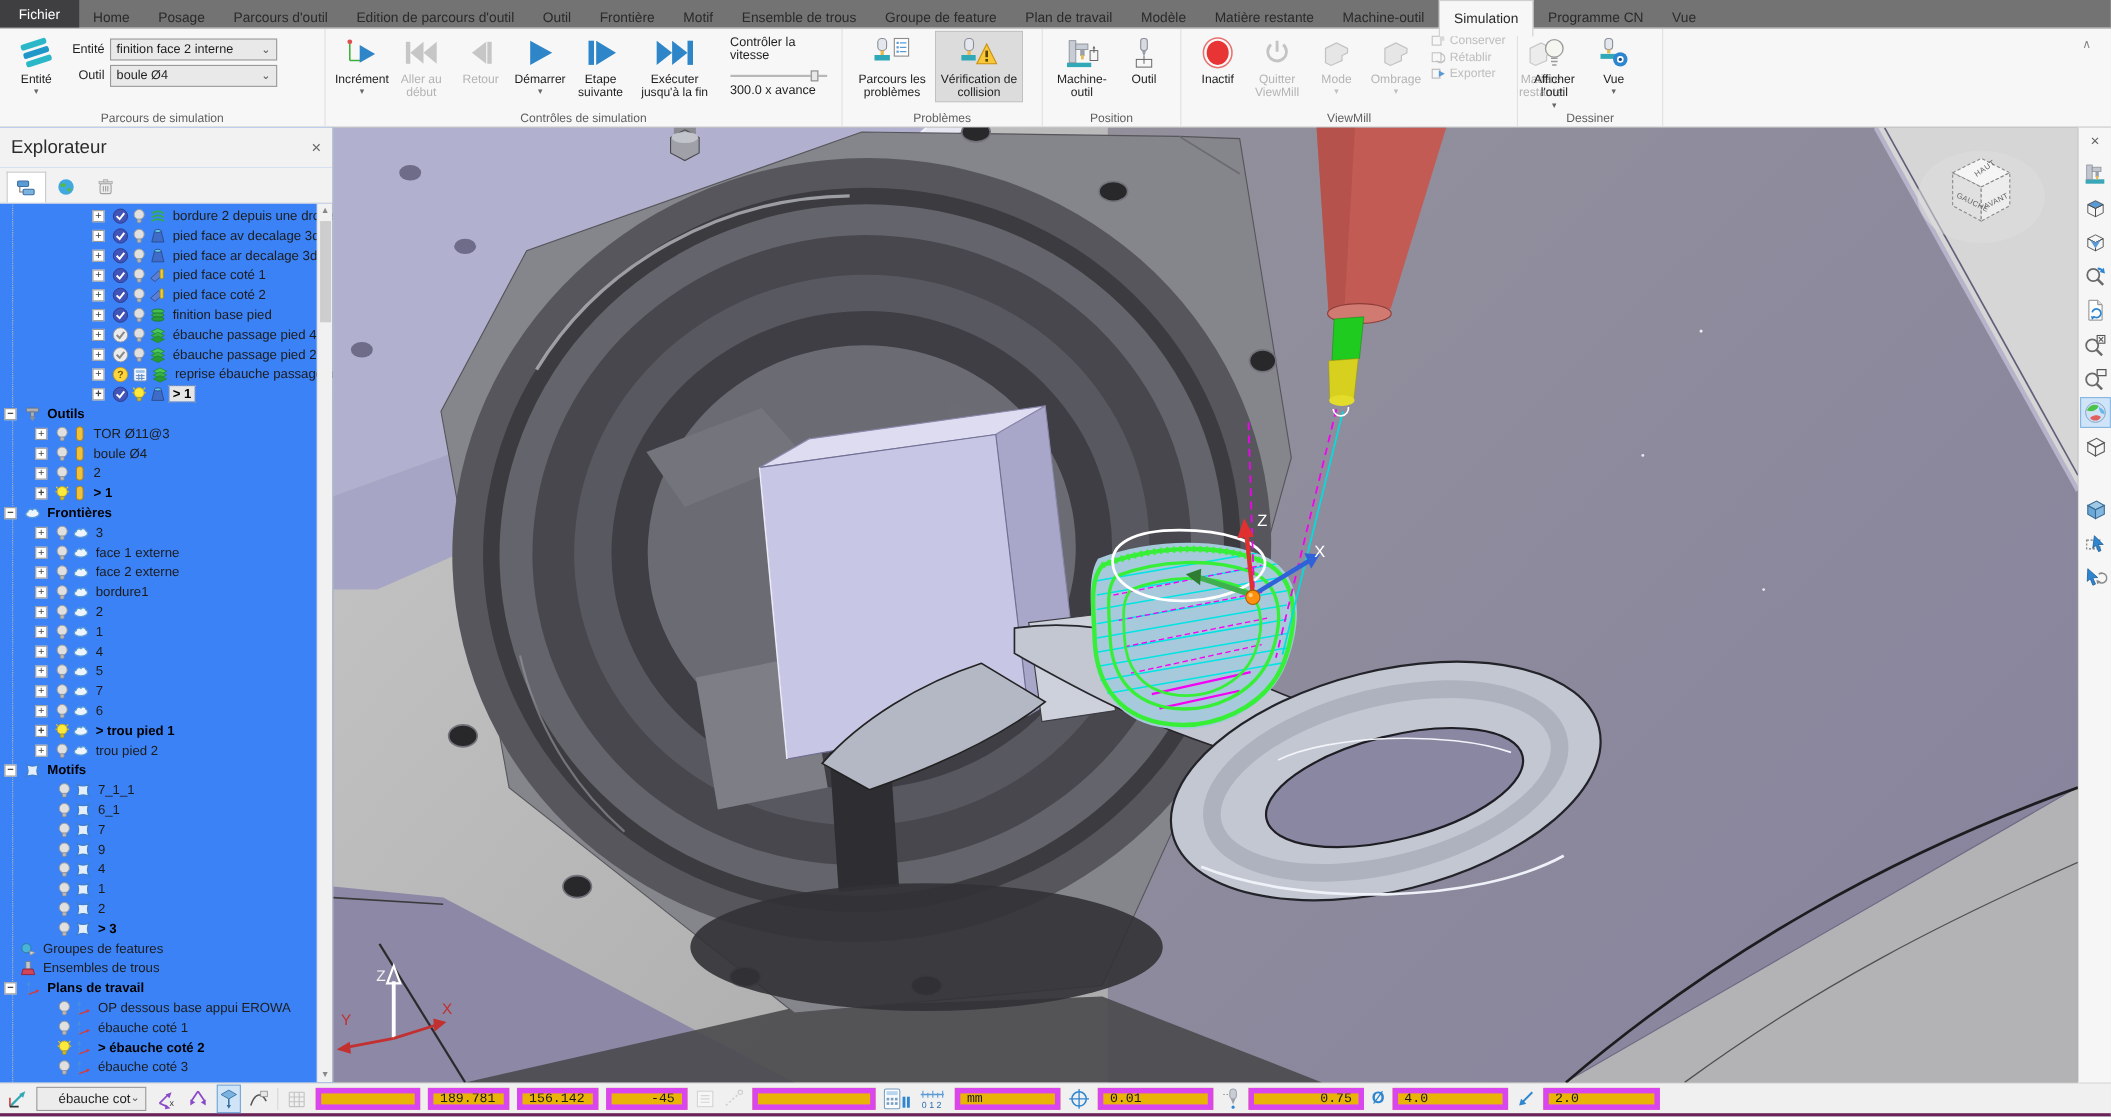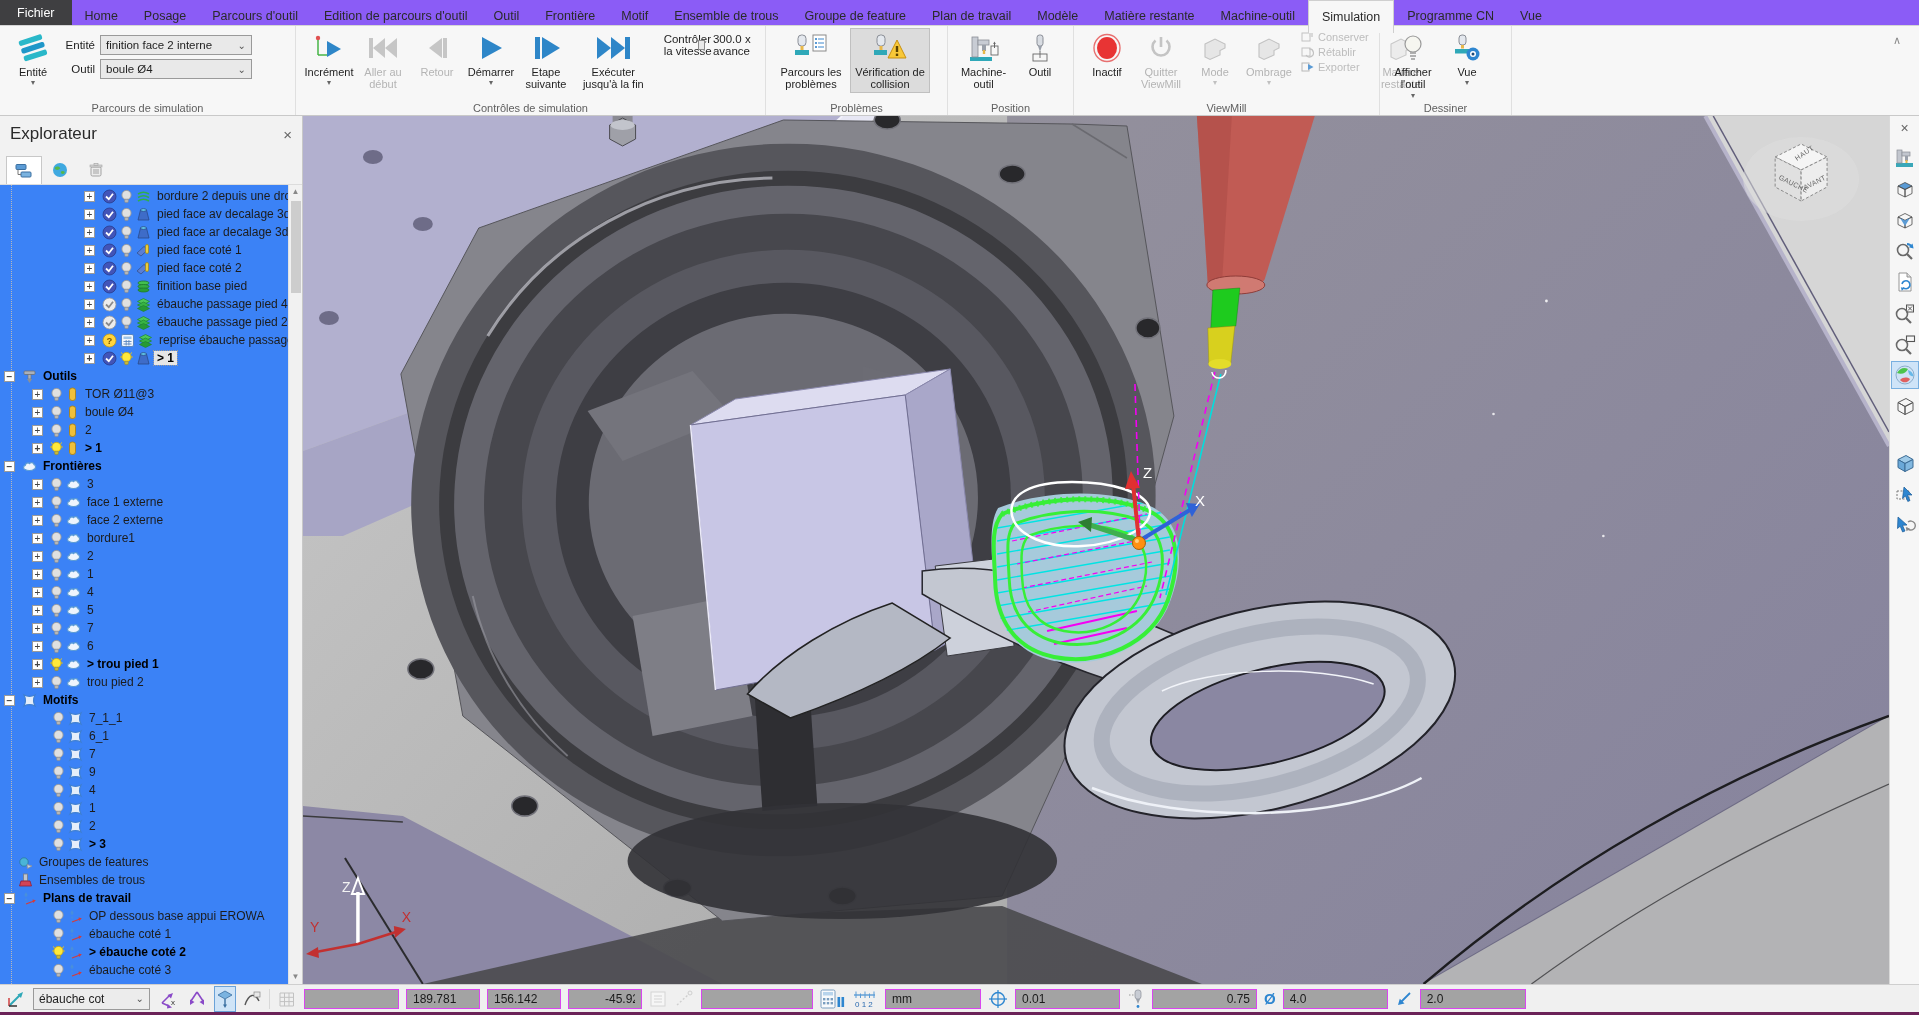--- a/index.html
+++ b/index.html
@@ -1,41 +1,41 @@
 <!DOCTYPE html>
 <html><head>
 <meta charset="utf-8">
 <style>
   * { box-sizing:border-box; margin:0; padding:0; }
   html,body { width:1919px; height:1015px; overflow:hidden; }
   body { font-family:"Liberation Sans","DejaVu Sans",sans-serif; background:#f0f0f0; font-size:12px; color:#1e1e1e; }
 
   
-  #tabbar { height:26px; display:flex; align-items:stretch; background:#8b5cf6; border-bottom:1px solid #d5d5d5; position:relative; z-index:5;}
+  #tabbar { height:26px; display:flex; align-items:stretch; background:#737373; border-bottom:1px solid #d5d5d5; position:relative; z-index:5;}
   .tab { display:flex; align-items:center; padding:16px 13px; font-size:12.5px; color:#2a2a2a; cursor:default; white-space:nowrap;}
   .tab.file { background:#3f3f41; color:#fff; padding:0 17px; }
   .tab.active { background:#f7f7f7; border:1px solid #cfcfcf; border-bottom:none; margin-bottom:-1px; }
 
   
   #ribbon { height:90px; background:#f7f7f7; border-bottom:1px solid #c9c9c9; display:flex; position:relative; }
   #ribbon-collapse { position:absolute; right:18px; top:8px; color:#8a8a8a; font-size:11px; }
   .rgroup { position:relative; border-right:1px solid #e0e0e0; padding:3px 7px 15px 7px; display:flex; align-items:flex-start; gap:2px; }
   .glabel { position:absolute; bottom:1px; left:0; right:0; text-align:center; font-size:11px; color:#5f5f5f; white-space:nowrap; }
   .bigbtn { display:flex; flex-direction:column; align-items:center; min-width:52px; max-width:92px; padding:1px 3px; font-size:11px; line-height:1.12; text-align:center; color:#1e1e1e; }
   .bigbtn .bicon { height:36px; display:flex; align-items:center; justify-content:center; }
   .bigbtn.dis { color:#b4b4b4; }
   .bigbtn.pressed { background:#dcdcdc; outline:1px solid #c0c0c0; }
   .caret { font-size:8px; color:#666; line-height:1; margin-top:1px; }
   .dis .caret { color:#c0c0c0; }
   .fieldcol { display:flex; flex-direction:column; gap:4px; padding-top:6px; }
   .fieldrow { display:flex; align-items:center; gap:5px; font-size:11.5px; }
   .fieldrow .flab { width:34px; text-align:right; }
   .combo { width:152px; height:20px; background:#e9e9e9; border:1px solid #9a9a9a; display:flex; align-items:center; justify-content:space-between; padding:0 5px; font-size:11.5px; }
   .combo .chev { color:#555; font-size:10px; }
-  .speedblk { display:flex; flex-direction:row; padding:4px 6px 0 10px; font-size:11.5px; color:#1e1e1e; width:150px; }
+  .speedblk { display:flex; flex-direction:column; padding:4px 6px 0 10px; font-size:11.5px; color:#1e1e1e; width:150px; }
   .slider { margin:11px 0 6px 0; height:2px; background:#b8b8b8; position:relative; }
   .slider .knob { position:absolute; right:8px; top:-4px; width:7px; height:10px; background:#e8e8e8; border:1px solid #8a8a8a; }
   .minicol { display:flex; flex-direction:column; justify-content:center; gap:3px; padding:2px 4px; }
   .minibtn { display:flex; align-items:center; gap:4px; font-size:11px; color:#bdbdbd; }
 
   
   #main { display:flex; height:868px; }
   #explorer { width:303px; background:#3b82f6; border-right:1px solid #c8c8c8; display:flex; flex-direction:column; position:relative; }
   #exp-head { height:36px; background:#f2f2f2; display:flex; align-items:center; justify-content:space-between; padding:0 10px; }
   #exp-title { font-size:17px; color:#2b2b2b; }
@@ -62,24 +62,24 @@
 
   #righttools { width:30px; background:#f6f6f6; border-left:1px solid #d9d9d9; display:flex; flex-direction:column; align-items:center; padding-top:4px; gap:5px; }
   #vp-close { font-size:14px; color:#666; height:20px; }
   .vtool { width:26px; height:26px; display:flex; align-items:center; justify-content:center; }
   .vtool.sel { background:#cfe4f8; outline:1px solid #7ab0e0; }
   .vtool.gap { margin-top:26px; }
 
   
   #statusbar { height:28px; background:#f0f0f0; border-top:1px solid #cfcfcf; display:flex; align-items:center; gap:7px; padding:0 6px; }
   #statusstrip { height:3px; background:#6b2258; }
-  .sfield { height:20px; border:1px solid #d946ef; background:#a3a3a3; font-size:12px; font-family:Liberation Sans, sans-serif; padding:0 6px; color:#1a1a1a; }
+  .sfield { height:20px; border:5px solid #d946ef; background:#eab308; font-size:12px; font-family:Liberation Mono, monospace; padding:0 6px; color:#1a1a1a; }
   .sicon { display:flex; align-items:center; justify-content:center; height:24px; }
   .sicon.hl { background:#cfe4f7; outline:1px solid #6aa2d8; }
-  .scombo { width:117px; height:22px; background:#ececec; border:1px solid #9a9a9a; display:flex; align-items:center; justify-content:space-between; padding:0 5px; }
+  .scombo { width:100px; height:22px; background:#ececec; border:1px solid #9a9a9a; display:flex; align-items:center; justify-content:flex-end; padding:0 5px; }
   .ssep { width:1px; height:20px; background:#d8d8d8; }
   .sdiam { color:#2e86d0; font-size:15px; font-weight:bold; }
 </style>
 </head>
 <body>
 
 <div id="tabbar">
     <div class="tab file">Fichier</div>
     <div class="tab">Home</div>
     <div class="tab">Posage</div>

